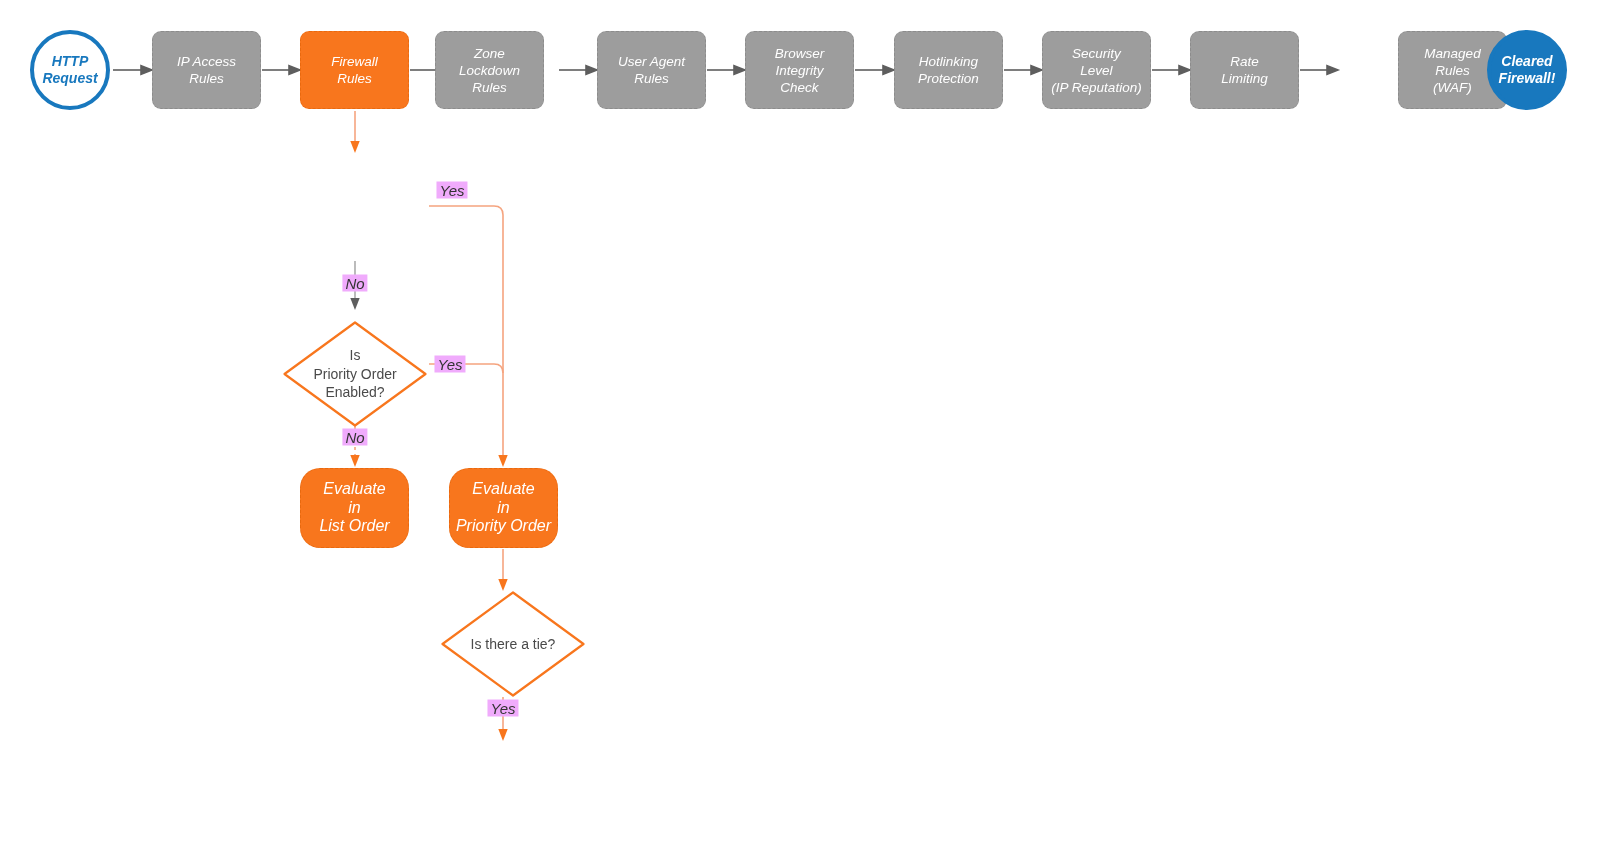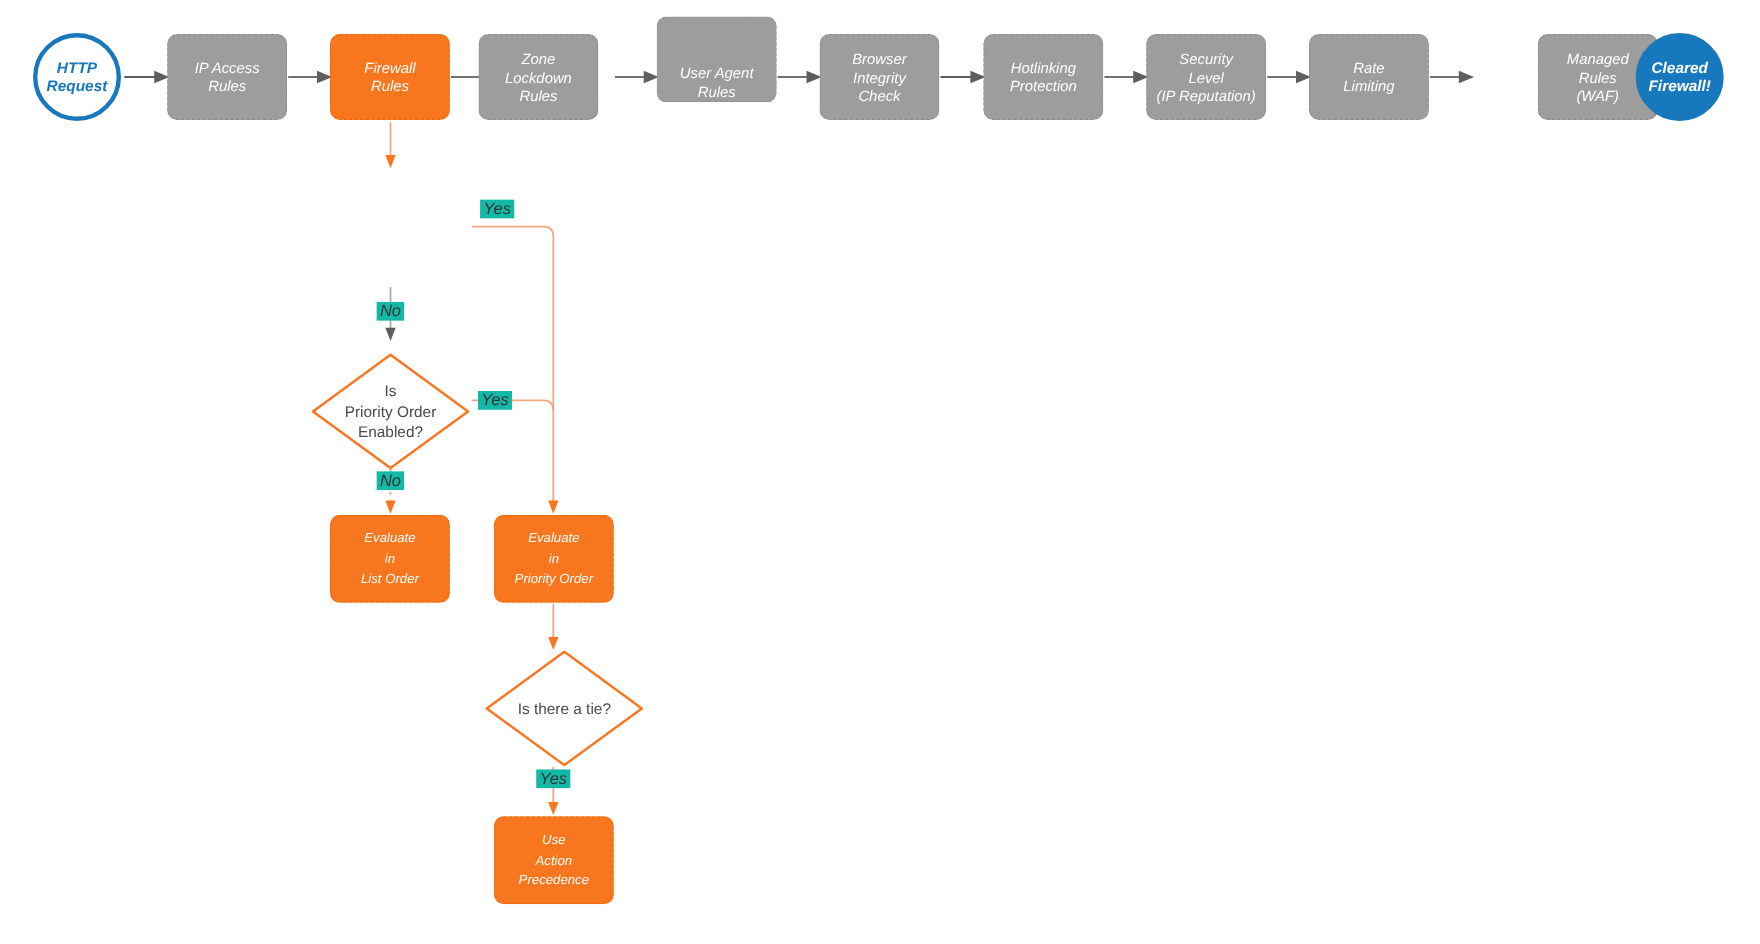--- a/index.html
+++ b/index.html
@@ -22,36 +22,36 @@
   .terminal.end{background:#1878BE;border:4px solid #1878BE;color:#ffffff;}
   
   .stage{
     width:109px;height:78px;border-radius:9px;
     background:#9D9D9D;border:1px dashed #8C8C8C;
     color:#ffffff;font-style:italic;font-size:13.5px;line-height:17px;
   }
   .stage.highlight{background:#F8761D;border:1px dashed #E8690F;}
   
   .action{
-    width:109px;height:80px;border-radius:9px;
+    width:109px;height:80px;border-radius:20px;
     background:#F8761D;border:1px dashed #E8690F;
-    color:#ffffff;font-style:italic;font-size:12px;line-height:18.5px;
+    color:#ffffff;font-style:italic;font-size:16px;line-height:18.5px;
   }
   
   .diamond{width:146px;height:108px;background:transparent;}
   .diamond svg{position:absolute;left:0;top:0;}
   .diamond .q{
     position:relative;z-index:1;color:#4A4A4A;
     font-size:14px;line-height:18.5px;text-align:center;
   }
   
   .edge-label{
     position:absolute;z-index:3;transform:translate(-50%,-50%);
     font-style:italic;font-size:15px;color:#333333;
-    background:#14b8a6;padding:0 3px;line-height:17px;
+    background:#f0abfc;padding:0 3px;line-height:17px;
   }
 </style>
 </head>
 <body>
 
 <div id="canvas">
 
   <svg class="layer" width="1600" height="858" viewBox="0 0 1600 858">
 
     <g stroke="#5E5E5E" stroke-width="1.6" fill="#5E5E5E">
@@ -123,21 +123,21 @@
   </div>
   <div class="node stage highlight" style="left:300px;top:31px;">
     <span class="bind">Firewall
 Rules</span>
   </div>
   <div class="node stage" style="left:435px;top:31px;">
     <span class="bind">Zone
 Lockdown
 Rules</span>
   </div>
-  <div class="node stage" style="left:597px;top:15px;align-items:flex-end;">
+  <div class="node stage" style="left:597px;top:31px;">
     <span class="bind">User Agent
 Rules</span>
   </div>
   <div class="node stage" style="left:745px;top:31px;">
     <span class="bind">Browser
 Integrity
 Check</span>
   </div>
   <div class="node stage" style="left:894px;top:31px;">
     <span class="bind">Hotlinking
@@ -183,25 +183,20 @@
   <div class="node action" style="left:300px;top:468px;">
     <span class="bind">Evaluate
 in
 List Order</span>
   </div>
   <div class="node action" style="left:449px;top:468px;">
     <span class="bind">Evaluate
 in
 Priority Order</span>
   </div>
-  <div class="node action" style="left:449px;top:742px;">
-    <span class="bind">Use
-Action
-Precedence</span>
-  </div>
 
   <span class="edge-label" style="left:452px;top:190px;">Yes</span>
   <span class="edge-label" style="left:355px;top:283px;">No</span>
   <span class="edge-label" style="left:450px;top:364px;">Yes</span>
   <span class="edge-label" style="left:355px;top:437px;">No</span>
   <span class="edge-label" style="left:503px;top:708px;">Yes</span>
 
 </div>
 
 </body></html>

